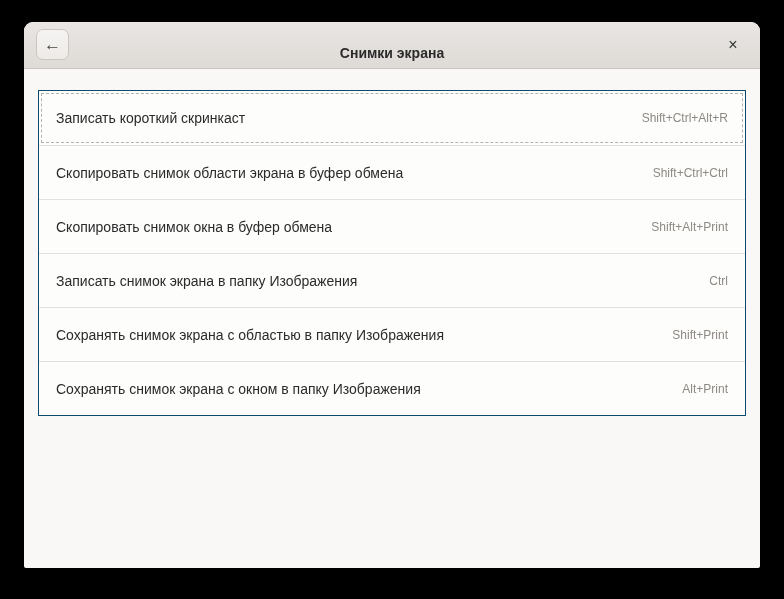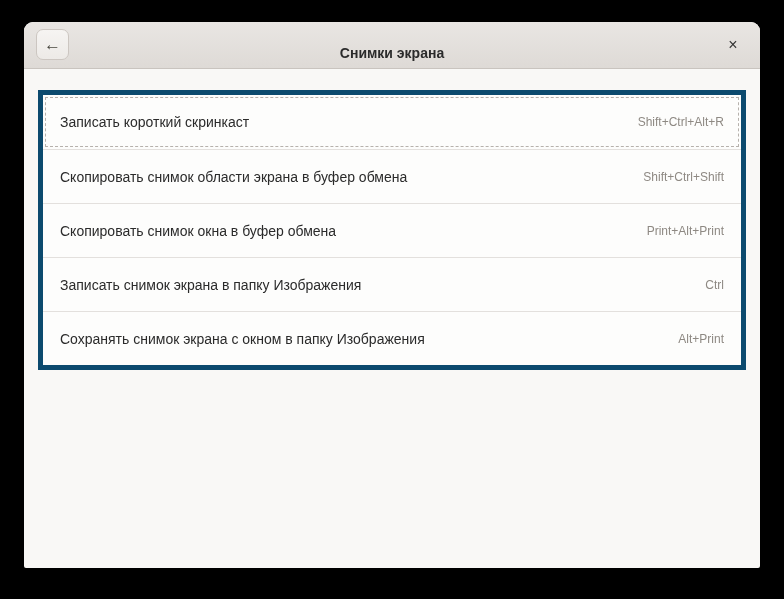--- a/index.html
+++ b/index.html
@@ -65,21 +65,21 @@
     align-items: center;
     justify-content: center;
     font-size: 16px;
     color: #353535;
     cursor: pointer;
   }
   .content {
     padding: 21px 14px;
   }
   .shortcut-list {
-    border: 5px solid #0c4a6e;
+    border: 1px solid #0c4a6e;
     background: #86efac;
   }
   .shortcut-row {
     height: 54px;
     display: flex;
     align-items: center;
     justify-content: space-between;
     padding: 0 17px;
     box-sizing: border-box;
     background: #fdfdfc;
@@ -116,34 +116,38 @@
   </div>
   <div class="content">
     <div class="shortcut-list">
   <div class="shortcut-row focused">
     <span class="shortcut-label">Записать короткий скринкаст</span>
     <span class="shortcut-accel">Shift+Ctrl+Alt+R</span>
   </div>
 
   <div class="shortcut-row">
     <span class="shortcut-label">Скопировать снимок области экрана в буфер обмена</span>
-    <span class="shortcut-accel">Shift+Ctrl+Shift</span>
+    <span class="shortcut-accel">Shift+Ctrl+Ctrl</span>
   </div>
 
   <div class="shortcut-row">
     <span class="shortcut-label">Скопировать снимок окна в буфер обмена</span>
-    <span class="shortcut-accel">Print+Alt+Print</span>
+    <span class="shortcut-accel">Shift+Alt+Print</span>
   </div>
 
 
   <div class="shortcut-row">
     <span class="shortcut-label">Записать снимок экрана в папку Изображения</span>
     <span class="shortcut-accel">Ctrl</span>
   </div>
 
+  <div class="shortcut-row">
+    <span class="shortcut-label">Сохранять снимок экрана с областью в папку Изображения</span>
+    <span class="shortcut-accel">Shift+Print</span>
+  </div>
 
   <div class="shortcut-row">
     <span class="shortcut-label">Сохранять снимок экрана с окном в папку Изображения</span>
     <span class="shortcut-accel">Alt+Print</span>
   </div>
 </div>
   </div>
 </div>
 
 </body></html>

